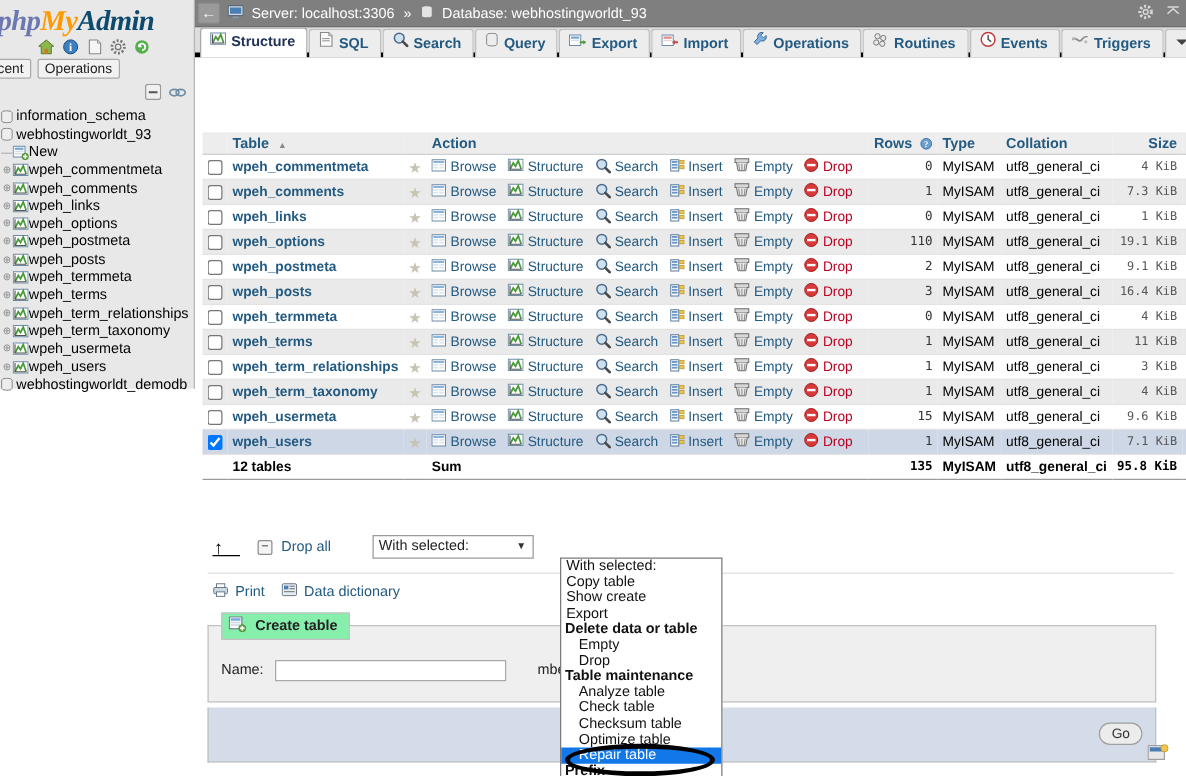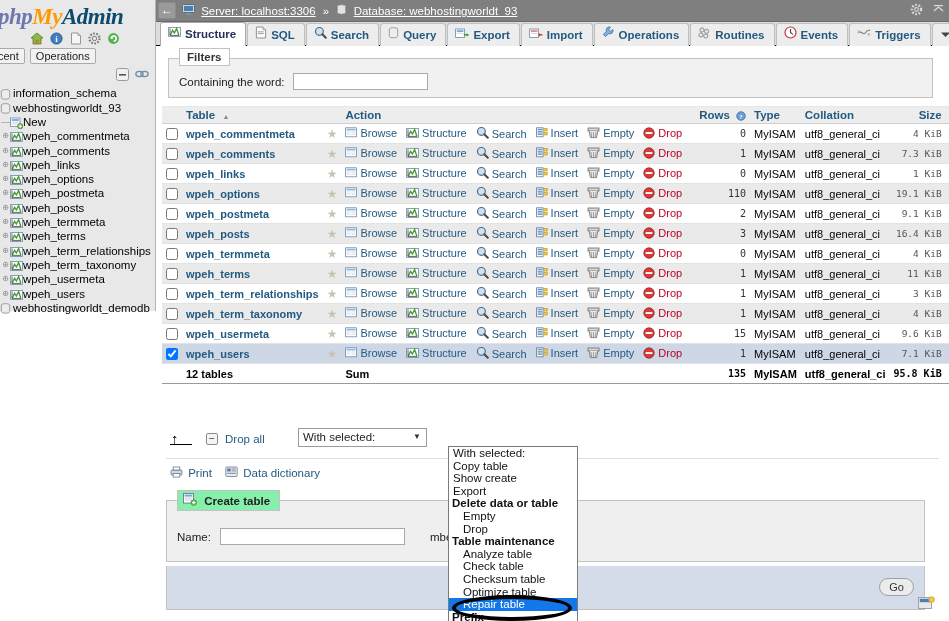--- a/index.html
+++ b/index.html
@@ -74,28 +74,28 @@
     border-bottom: 1px solid #6a6a6a;
     color: #fff; font-size: 11.5px;
   }
   #backbtn {
     position: absolute; left: 2px; top: 2px; width: 18px; height: 17px;
     background: #9a9a9a; border: 1px solid #8b8b8b; border-radius: 2px;
     color: #fff; text-align: center; line-height: 15px; font-size: 12px;
   }
   #breadcrumb { position: absolute; left: 26px; top: 4px; white-space: nowrap; }
   #breadcrumb .bcico { display:inline-block; vertical-align: middle; margin-right:3px;}
-  #breadcrumb .bctext { vertical-align: middle; text-decoration: underline; }
+  #breadcrumb .bctext { vertical-align: middle; }
   #breadcrumb .sep { vertical-align: middle; margin: 0 4px; text-decoration: none; }
   #topbar-right { position: absolute; right: 4px; top: 3px; }
   #topbar-right .ic { display: inline-block; margin-left: 6px; vertical-align: middle; }
 
   #navtabs {
     height: 24px; background: #dcdcdc;
-    border-bottom: 1px solid #000000;
+    border-bottom: 4px solid #000000;
     position: relative; white-space: nowrap;
     padding-left: 4px;
   }
   .ntab {
     display: inline-block; height: 23px; line-height: 23px;
     padding: 0 9px 0 7px; margin-right: 1px;
     font-size: 11.5px; color: #235a81; font-weight: bold;
     background: #ededed; border: 1px solid #bfbfbf; border-bottom: none;
     border-radius: 3px 3px 0 0; vertical-align: bottom;
   }
@@ -476,27 +476,20 @@
             </svg></span><span class="lbl">Events</span></span><span class="ntab"><span class="ic"><svg width="14" height="12" viewBox="0 0 14 12">
               <path d="M1 6 C4 2, 6 10, 9 5 C10.6 2.6, 12 4, 13 3" fill="none" stroke="#8a8a8a" stroke-width="1.3"></path>
               <circle cx="2" cy="4.6" r="1.3" fill="#bbb"></circle>
               <circle cx="11.6" cy="7.4" r="1.3" fill="#bbb"></circle>
             </svg></span><span class="lbl">Triggers</span></span><span class="ntab"><span class="ic"><svg width="11" height="9" viewBox="0 0 11 9">
               <path d="M1 2.5 L5.5 7 L10 2.5 Z" fill="#444"></path>
             </svg></span></span></div>
 
     <div id="content">
 
-      <div id="filters">
-        <div id="filters-legend">Filters</div>
-        <div id="filters-row">
-          <label>Containing the word:</label>
-          <input id="word-input" type="text" value="" style="">
-        </div>
-      </div>
 
       <div id="tablewrap">
         <table class="tbl">
           <thead>
             <tr>
               <th style="width:18px"></th>
               <th style="width:140px">
                 <span>Table</span>
                 <span style="font-size:7px;color:#888;margin-left:4px">▲</span>
               </th>

